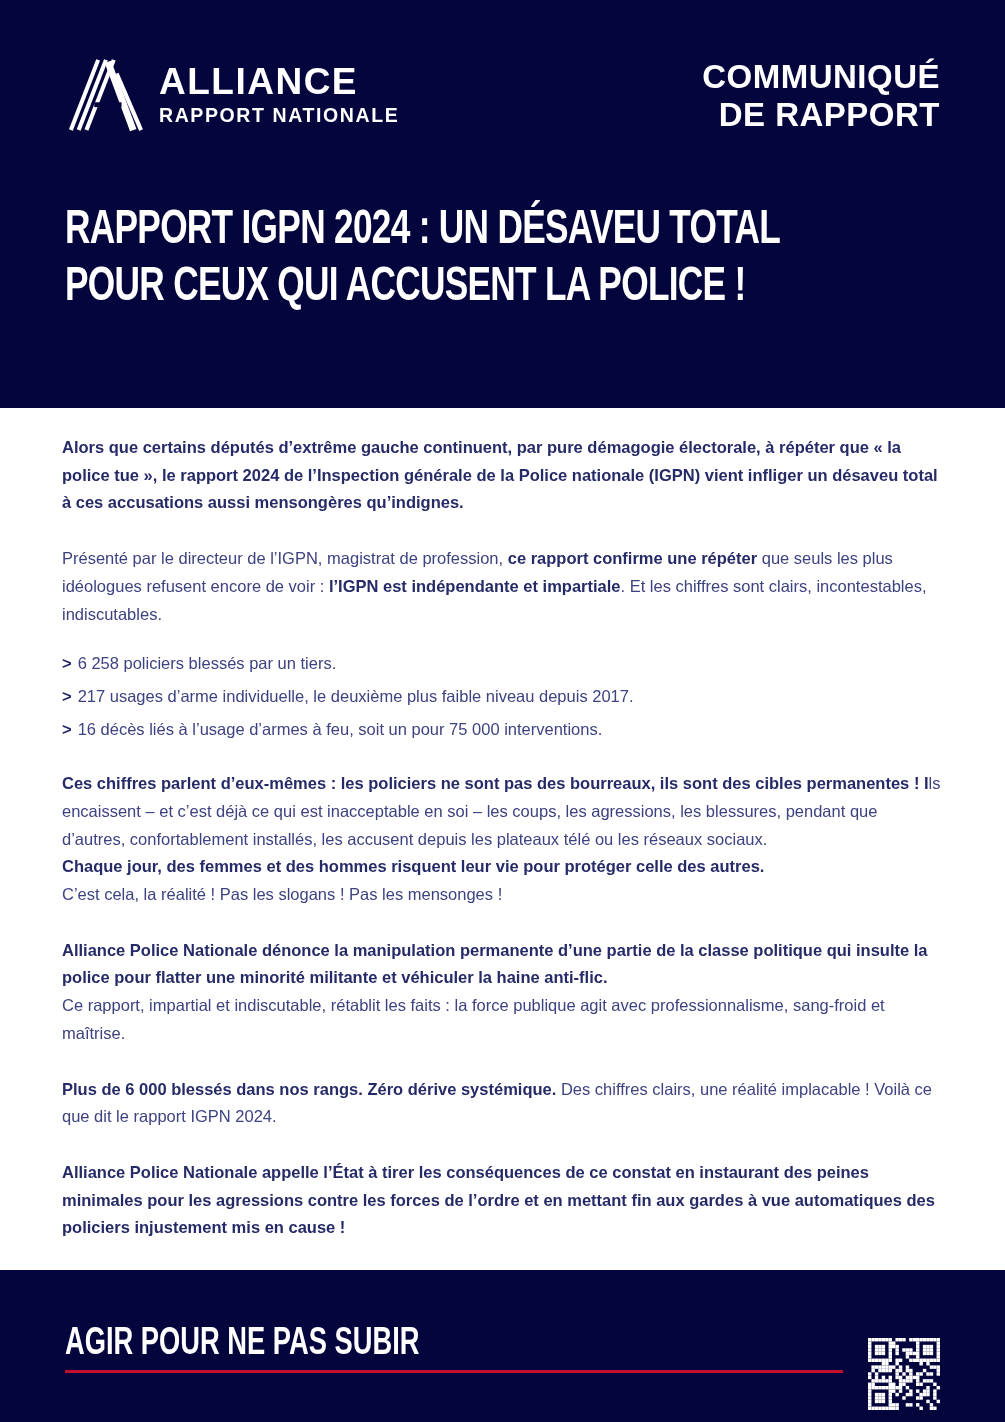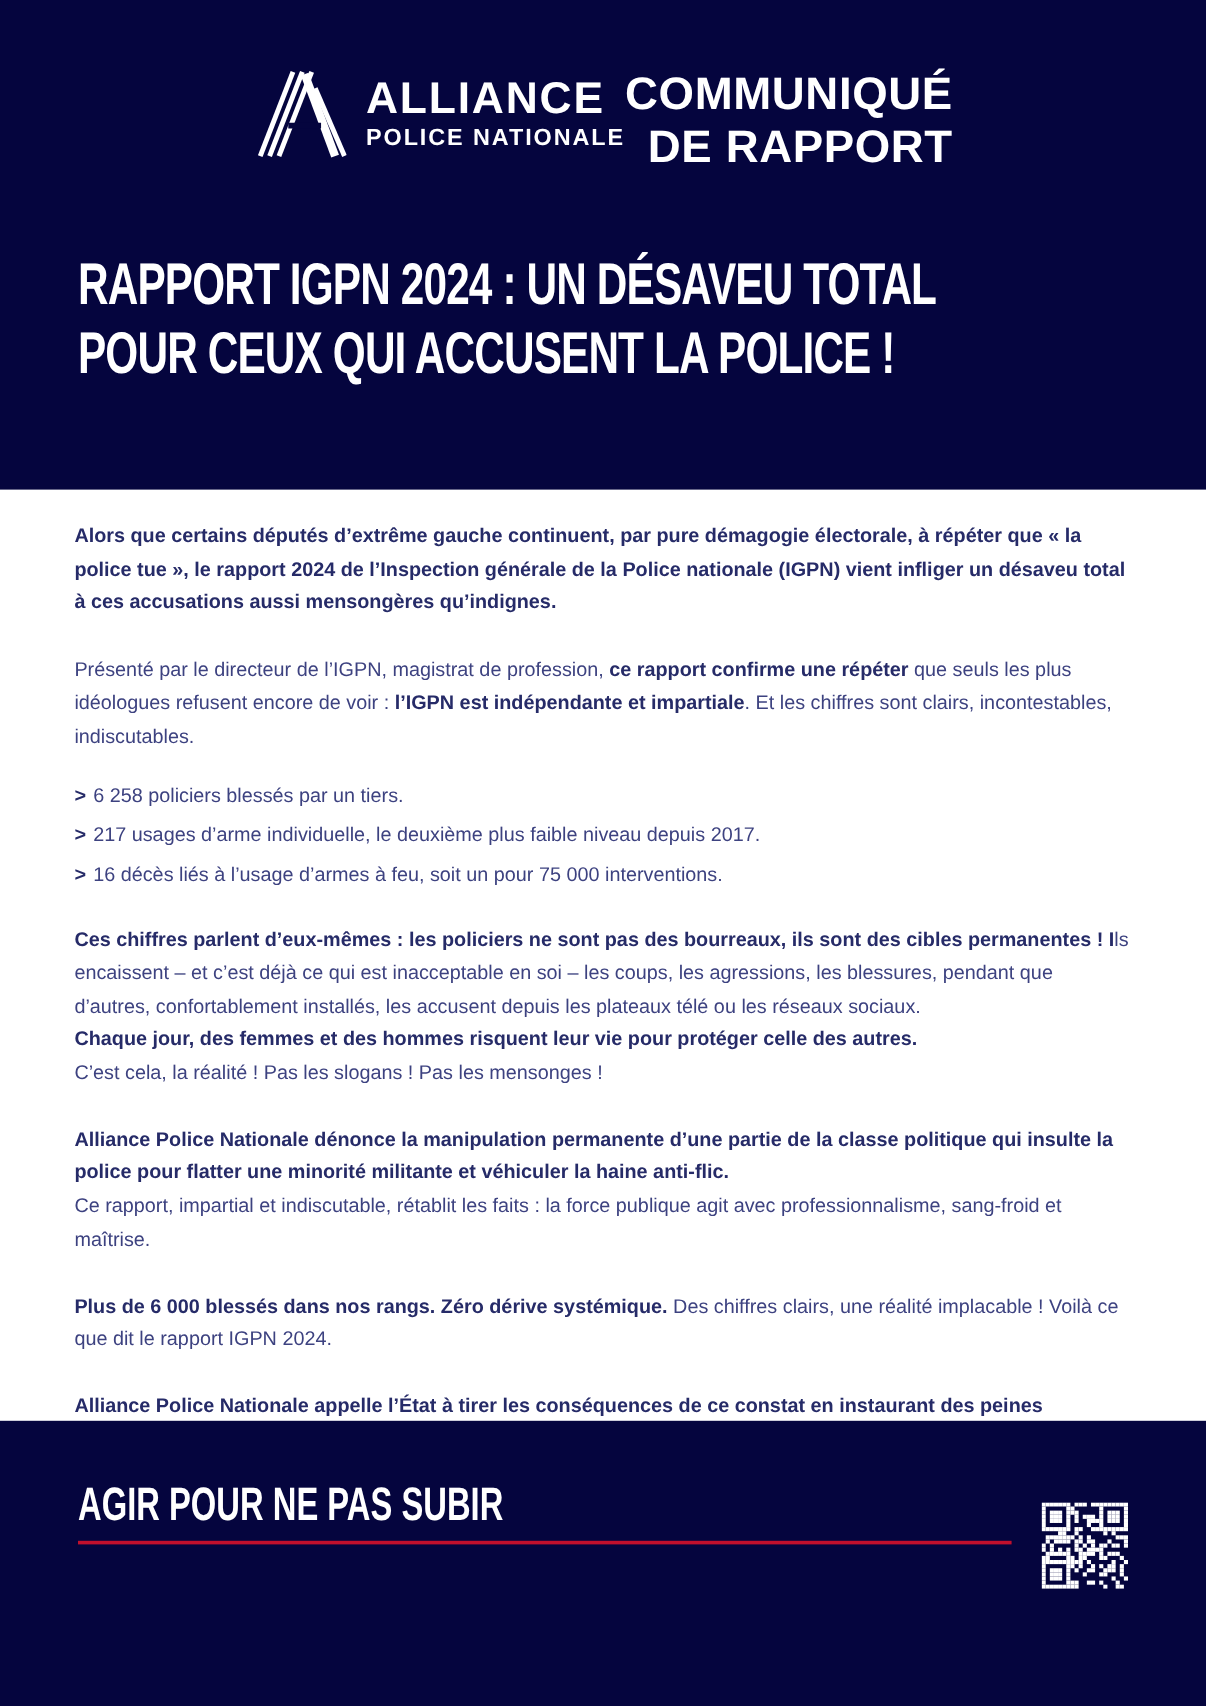--- a/index.html
+++ b/index.html
@@ -21,35 +21,35 @@
   }
   
   .header{
     background:var(--navy);
     height:408px;
     padding:54px 65px 0 65px;
     color:var(--white);
   }
   .header-top{
     display:flex;
-    justify-content:center;
+    justify-content:space-between;
     align-items:flex-start;
   }
   .logo{display:flex;align-items:center;gap:16px;}
   .logo-icon{width:78px;height:80px;flex:0 0 auto;}
   .logo-text{line-height:1;}
   .logo-title{
     font-size:37px;font-weight:800;letter-spacing:1.5px;
   }
   .logo-subtitle{
     font-size:19.5px;font-weight:800;letter-spacing:1.6px;margin-top:6px;
   }
   .doc-type{
     text-align:right;
-    font-size:38px;font-weight:800;line-height:1.15;letter-spacing:0.5px;
+    font-size:33px;font-weight:800;line-height:1.15;letter-spacing:0.5px;
     margin-top:4px;
   }
   .title{
     margin-top:64px;
     font-size:49px;
     font-weight:800;
     line-height:1.17;
     letter-spacing:-1px;
     transform:scaleX(0.72);
     transform-origin:left top;
@@ -64,21 +64,21 @@
     line-height:1.68;
   }
   .body p{margin-bottom:28px;}
   .body .b{font-weight:700;color:var(--text-bold);}
   .fact-list{margin:-4px 0 28px 0;}
   .list-item{margin-bottom:9px;line-height:1.45;}
   .list-item .marker{font-weight:700;color:var(--text-bold);margin-right:6px;}
   
   .footer{
     position:absolute;left:0;right:0;bottom:0;
-    height:238px;
+    height:152px;
     background:var(--navy);
     color:var(--white);
     padding:50px 65px 0 65px;
   }
   .slogan{
     font-size:39px;font-weight:800;letter-spacing:0;
     transform:scaleX(0.70);
     transform-origin:left top;
     white-space:nowrap;
     line-height:1.1;
@@ -112,21 +112,21 @@
             <line x1="22" y1="78" x2="50" y2="6"></line>
           </g>
           <g stroke="#ffffff" fill="none">
             <line x1="44" y1="8" x2="70" y2="78" stroke-width="7"></line>
             <line x1="53" y1="20" x2="78" y2="78" stroke-width="4.2"></line>
           </g>
           <line x1="30" y1="52" x2="58" y2="52" stroke="#05053e" stroke-width="5"></line>
         </svg>
         <div class="logo-text">
           <div class="logo-title">ALLIANCE</div>
-          <div class="logo-subtitle">POLICE NATIONALE</div>
+          <div class="logo-subtitle">RAPPORT NATIONALE</div>
         </div>
       </div>
       <div class="doc-type">
         <div>COMMUNIQUÉ</div>
         <div>DE RAPPORT</div>
       </div>
     </div>
     <h1 class="title">
       <span>RAPPORT IGPN 2024 : UN DÉSAVEU TOTAL</span><br>
       <span>POUR CEUX QUI ACCUSENT LA POLICE !</span>

